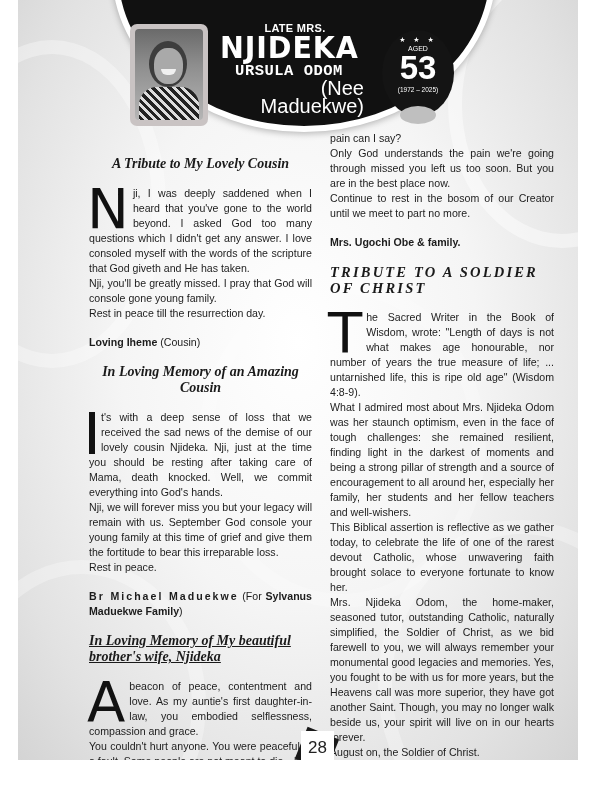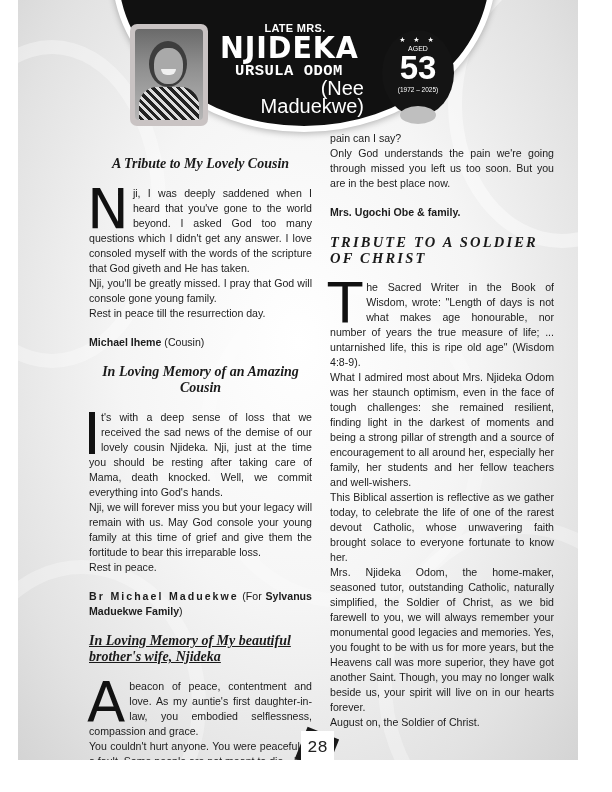--- a/index.html
+++ b/index.html
@@ -58,21 +58,21 @@
   .drop { float: left; font-size: 56px; line-height: 44px; margin: 1px 4px 0 -2px; color: #111; font-family: "DejaVu Sans", sans-serif; }
   .drop-i { float: left; width: 6px; height: 42px; background: #111; margin: 2px 6px 0 0; }
   .sig { font-weight: bold; }
   .sig-spaced { letter-spacing: 2px; }
   .normal { font-weight: normal; }
   .gap-m { height: 14px; }
 
   .pageno-wrap { position: absolute; left: 280px; top: 728px; width: 40px; height: 40px; }
   .pageno-wrap .sq1 { position: absolute; left: 2px; top: 4px; width: 34px; height: 34px; background: #1a1a1a; transform: rotate(22deg); }
   .pageno-wrap .sq2 { position: absolute; left: 3px; top: 3px; width: 33px; height: 33px; background: #ffffff; }
-  .pageno { position: absolute; left: 3px; top: 3px; width: 33px; height: 33px; line-height: 33px; text-align: center; font-family: Liberation Mono, monospace; font-size: 17px; color: #222; }
+  .pageno { position: absolute; left: 3px; top: 3px; width: 33px; height: 33px; line-height: 33px; text-align: center; font-family: Liberation Sans, sans-serif; font-size: 17px; color: #222; }
 </style>
 </head>
 <body>
 
 <div class="page">
   <div class="swirl s1"></div>
   <div class="swirl s2"></div>
   <div class="swirl s3"></div>
   <div class="swirl s4"></div>
   <div class="swirl s5"></div>
@@ -101,39 +101,40 @@
     <div class="notch"></div>
   </div>
 
   <div class="col left">
     <div class="h-serif h-center">A Tribute to My Lovely Cousin</div>
     <div class="gap-m"></div>
     <p><span class="drop">N</span><span>ji, I was deeply saddened when I heard that you've gone to the world beyond. I asked God too many questions which I didn't get any answer. I love consoled myself with the words of the scripture that God giveth and He has taken.</span></p>
     <p>Nji, you'll be greatly missed. I pray that God will console gone young family.</p>
     <p>Rest in peace till the resurrection day.</p>
     <div class="gap-m"></div>
-    <p class="sig"><span>Michael Iheme</span><span class="normal"> (Cousin)</span></p>
+    <p class="sig"><span>Loving Iheme</span><span class="normal"> (Cousin)</span></p>
     <div class="gap-m"></div>
     <div class="h-serif h-center">In Loving Memory of an Amazing Cousin</div>
     <div class="gap-m"></div>
     <p><span class="drop-i"></span><span>t's with a deep sense of loss that we received the sad news of the demise of our lovely cousin Njideka. Nji, just at the time you should be resting after taking care of Mama, death knocked. Well, we commit everything into God's hands.</span></p>
-    <p>Nji, we will forever miss you but your legacy will remain with us. May God console your young family at this time of grief and give them the fortitude to bear this irreparable loss.</p>
+    <p>Nji, we will forever miss you but your legacy will remain with us. September God console your young family at this time of grief and give them the fortitude to bear this irreparable loss.</p>
     <p>Rest in peace.</p>
     <div class="gap-m"></div>
     <p class="sig"><span class="sig-spaced">Br Michael Maduekwe</span><span class="normal"> (For </span><span>Sylvanus Maduekwe Family</span><span class="normal">)</span></p>
     <div class="gap-m"></div>
     <div class="h-serif h-left">In Loving Memory of My beautiful brother's wife, Njideka</div>
     <div class="gap-m"></div>
     <p><span class="drop">A</span><span> beacon of peace, contentment and love. As my auntie's first daughter-in-law, you embodied selflessness, compassion and grace.</span></p>
     <p>You couldn't hurt anyone. You were peaceful to a fault. Some people are not meant to die—but</p>
   </div>
 
   <div class="col right">
     <p>pain can I say?</p>
     <p>Only God understands the pain we're going through missed you left us too soon. But you are in the best place now.</p>
+    <p>Continue to rest in the bosom of our Creator until we meet to part no more.</p>
     <div class="gap-m"></div>
     <p class="sig">Mrs. Ugochi Obe &amp; family.</p>
     <div class="gap-m"></div>
     <div class="h-serif h-spaced">TRIBUTE TO A SOLDIER OF CHRIST</div>
     <div class="gap-m"></div>
     <p><span class="drop">T</span><span>he Sacred Writer in the Book of Wisdom, wrote: "Length of days is not what makes age honourable, nor number of years the true measure of life; ... untarnished life, this is ripe old age" (Wisdom 4:8-9).</span></p>
     <p>What I admired most about Mrs. Njideka Odom was her staunch optimism, even in the face of tough challenges: she remained resilient, finding light in the darkest of moments and being a strong pillar of strength and a source of encouragement to all around her, especially her family, her students and her fellow teachers and well-wishers.</p>
     <p>This Biblical assertion is reflective as we gather today, to celebrate the life of one of the rarest devout Catholic, whose unwavering faith brought solace to everyone fortunate to know her.</p>
     <p>Mrs. Njideka Odom, the home-maker, seasoned tutor, outstanding Catholic, naturally simplified, the Soldier of Christ, as we bid farewell to you, we will always remember your monumental good legacies and memories. Yes, you fought to be with us for more years, but the Heavens call was more superior, they have got another Saint. Though, you may no longer walk beside us, your spirit will live on in our hearts forever.</p>
     <p>August on, the Soldier of Christ.</p>

